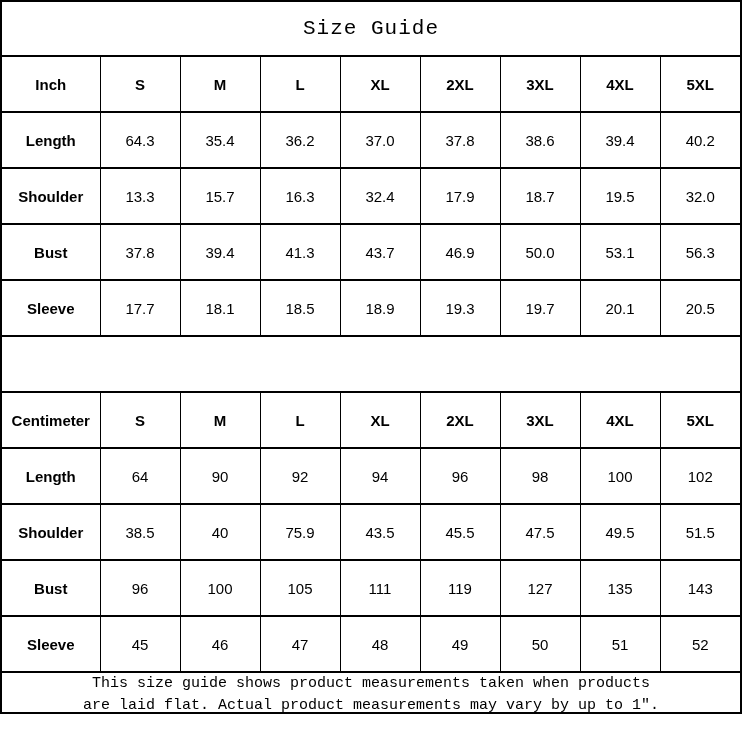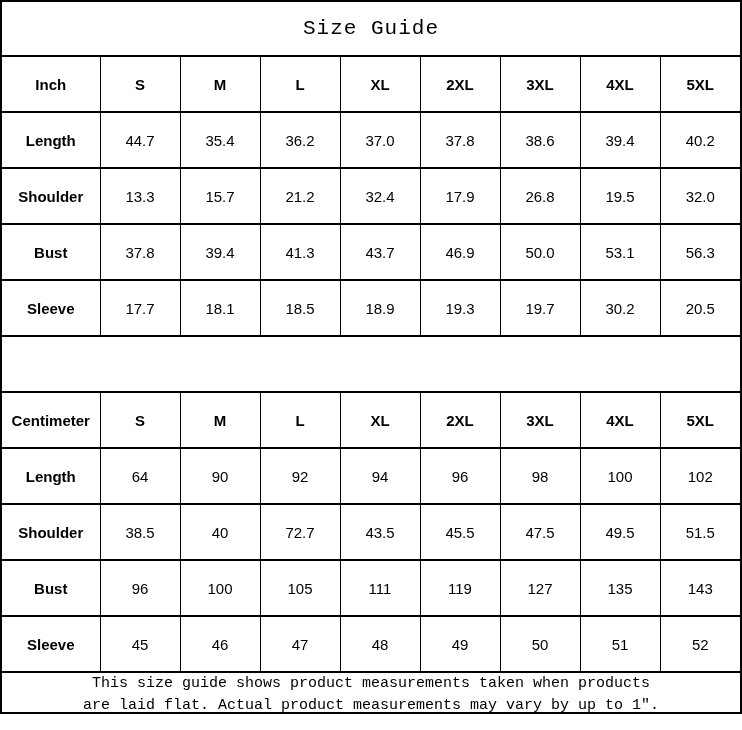--- a/index.html
+++ b/index.html
@@ -103,37 +103,37 @@
           <th>XL</th>
           <th>2XL</th>
           <th>3XL</th>
           <th>4XL</th>
           <th>5XL</th>
         </tr>
       </thead>
     <tbody>
         <tr>
           <td class="row-label">Length</td>
-          <td class="data-cell">44.7</td>
+          <td class="data-cell">64.3</td>
           <td class="data-cell">35.4</td>
           <td class="data-cell">36.2</td>
           <td class="data-cell">37.0</td>
           <td class="data-cell">37.8</td>
           <td class="data-cell">38.6</td>
           <td class="data-cell">39.4</td>
           <td class="data-cell">40.2</td>
         </tr>
         <tr>
           <td class="row-label">Shoulder</td>
           <td class="data-cell">13.3</td>
           <td class="data-cell">15.7</td>
-          <td class="data-cell">21.2</td>
+          <td class="data-cell">16.3</td>
           <td class="data-cell">32.4</td>
           <td class="data-cell">17.9</td>
-          <td class="data-cell">26.8</td>
+          <td class="data-cell">18.7</td>
           <td class="data-cell">19.5</td>
           <td class="data-cell">32.0</td>
         </tr>
         <tr>
           <td class="row-label">Bust</td>
           <td class="data-cell">37.8</td>
           <td class="data-cell">39.4</td>
           <td class="data-cell">41.3</td>
           <td class="data-cell">43.7</td>
           <td class="data-cell">46.9</td>
@@ -142,21 +142,21 @@
           <td class="data-cell">56.3</td>
         </tr>
         <tr>
           <td class="row-label">Sleeve</td>
           <td class="data-cell">17.7</td>
           <td class="data-cell">18.1</td>
           <td class="data-cell">18.5</td>
           <td class="data-cell">18.9</td>
           <td class="data-cell">19.3</td>
           <td class="data-cell">19.7</td>
-          <td class="data-cell">30.2</td>
+          <td class="data-cell">20.1</td>
           <td class="data-cell">20.5</td>
         </tr>
       </tbody>
   </table>
 
   <div class="gap-row"></div>
 
   <table class="size-table">
     <colgroup>
         <col class="unit-col">
@@ -191,21 +191,21 @@
           <td class="data-cell">94</td>
           <td class="data-cell">96</td>
           <td class="data-cell">98</td>
           <td class="data-cell">100</td>
           <td class="data-cell">102</td>
         </tr>
         <tr>
           <td class="row-label">Shoulder</td>
           <td class="data-cell">38.5</td>
           <td class="data-cell">40</td>
-          <td class="data-cell">72.7</td>
+          <td class="data-cell">75.9</td>
           <td class="data-cell">43.5</td>
           <td class="data-cell">45.5</td>
           <td class="data-cell">47.5</td>
           <td class="data-cell">49.5</td>
           <td class="data-cell">51.5</td>
         </tr>
         <tr>
           <td class="row-label">Bust</td>
           <td class="data-cell">96</td>
           <td class="data-cell">100</td>

